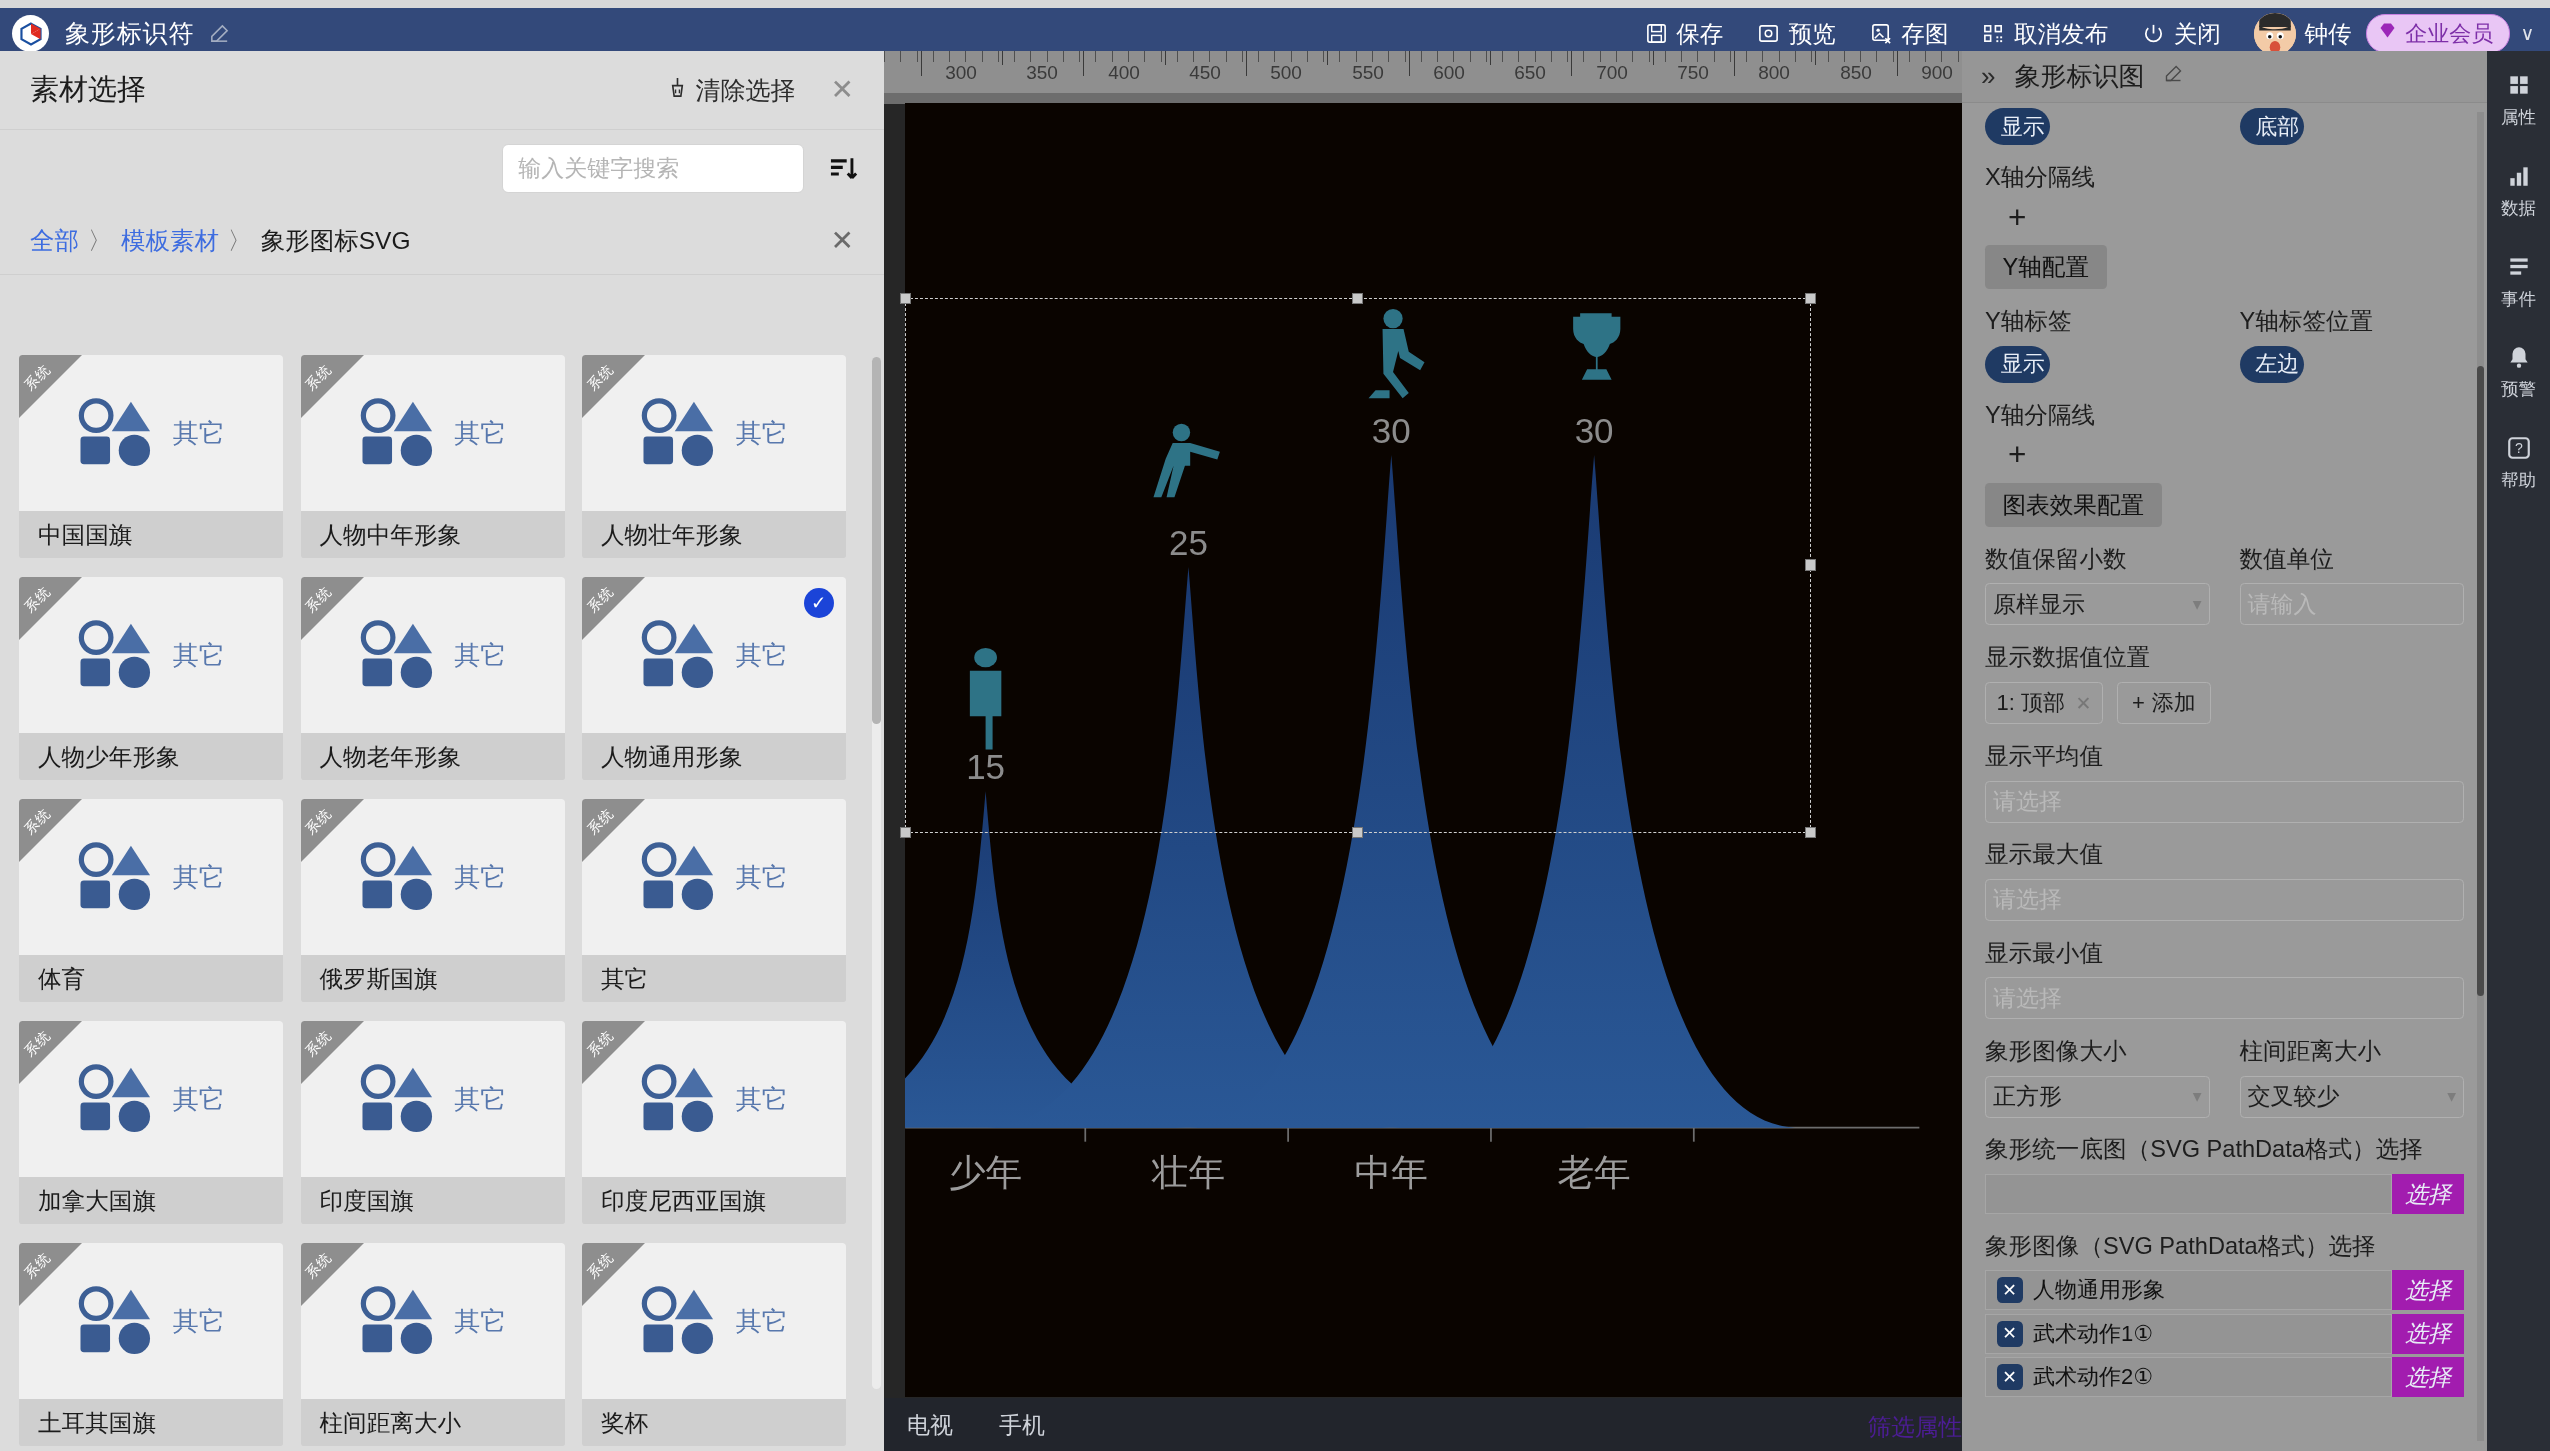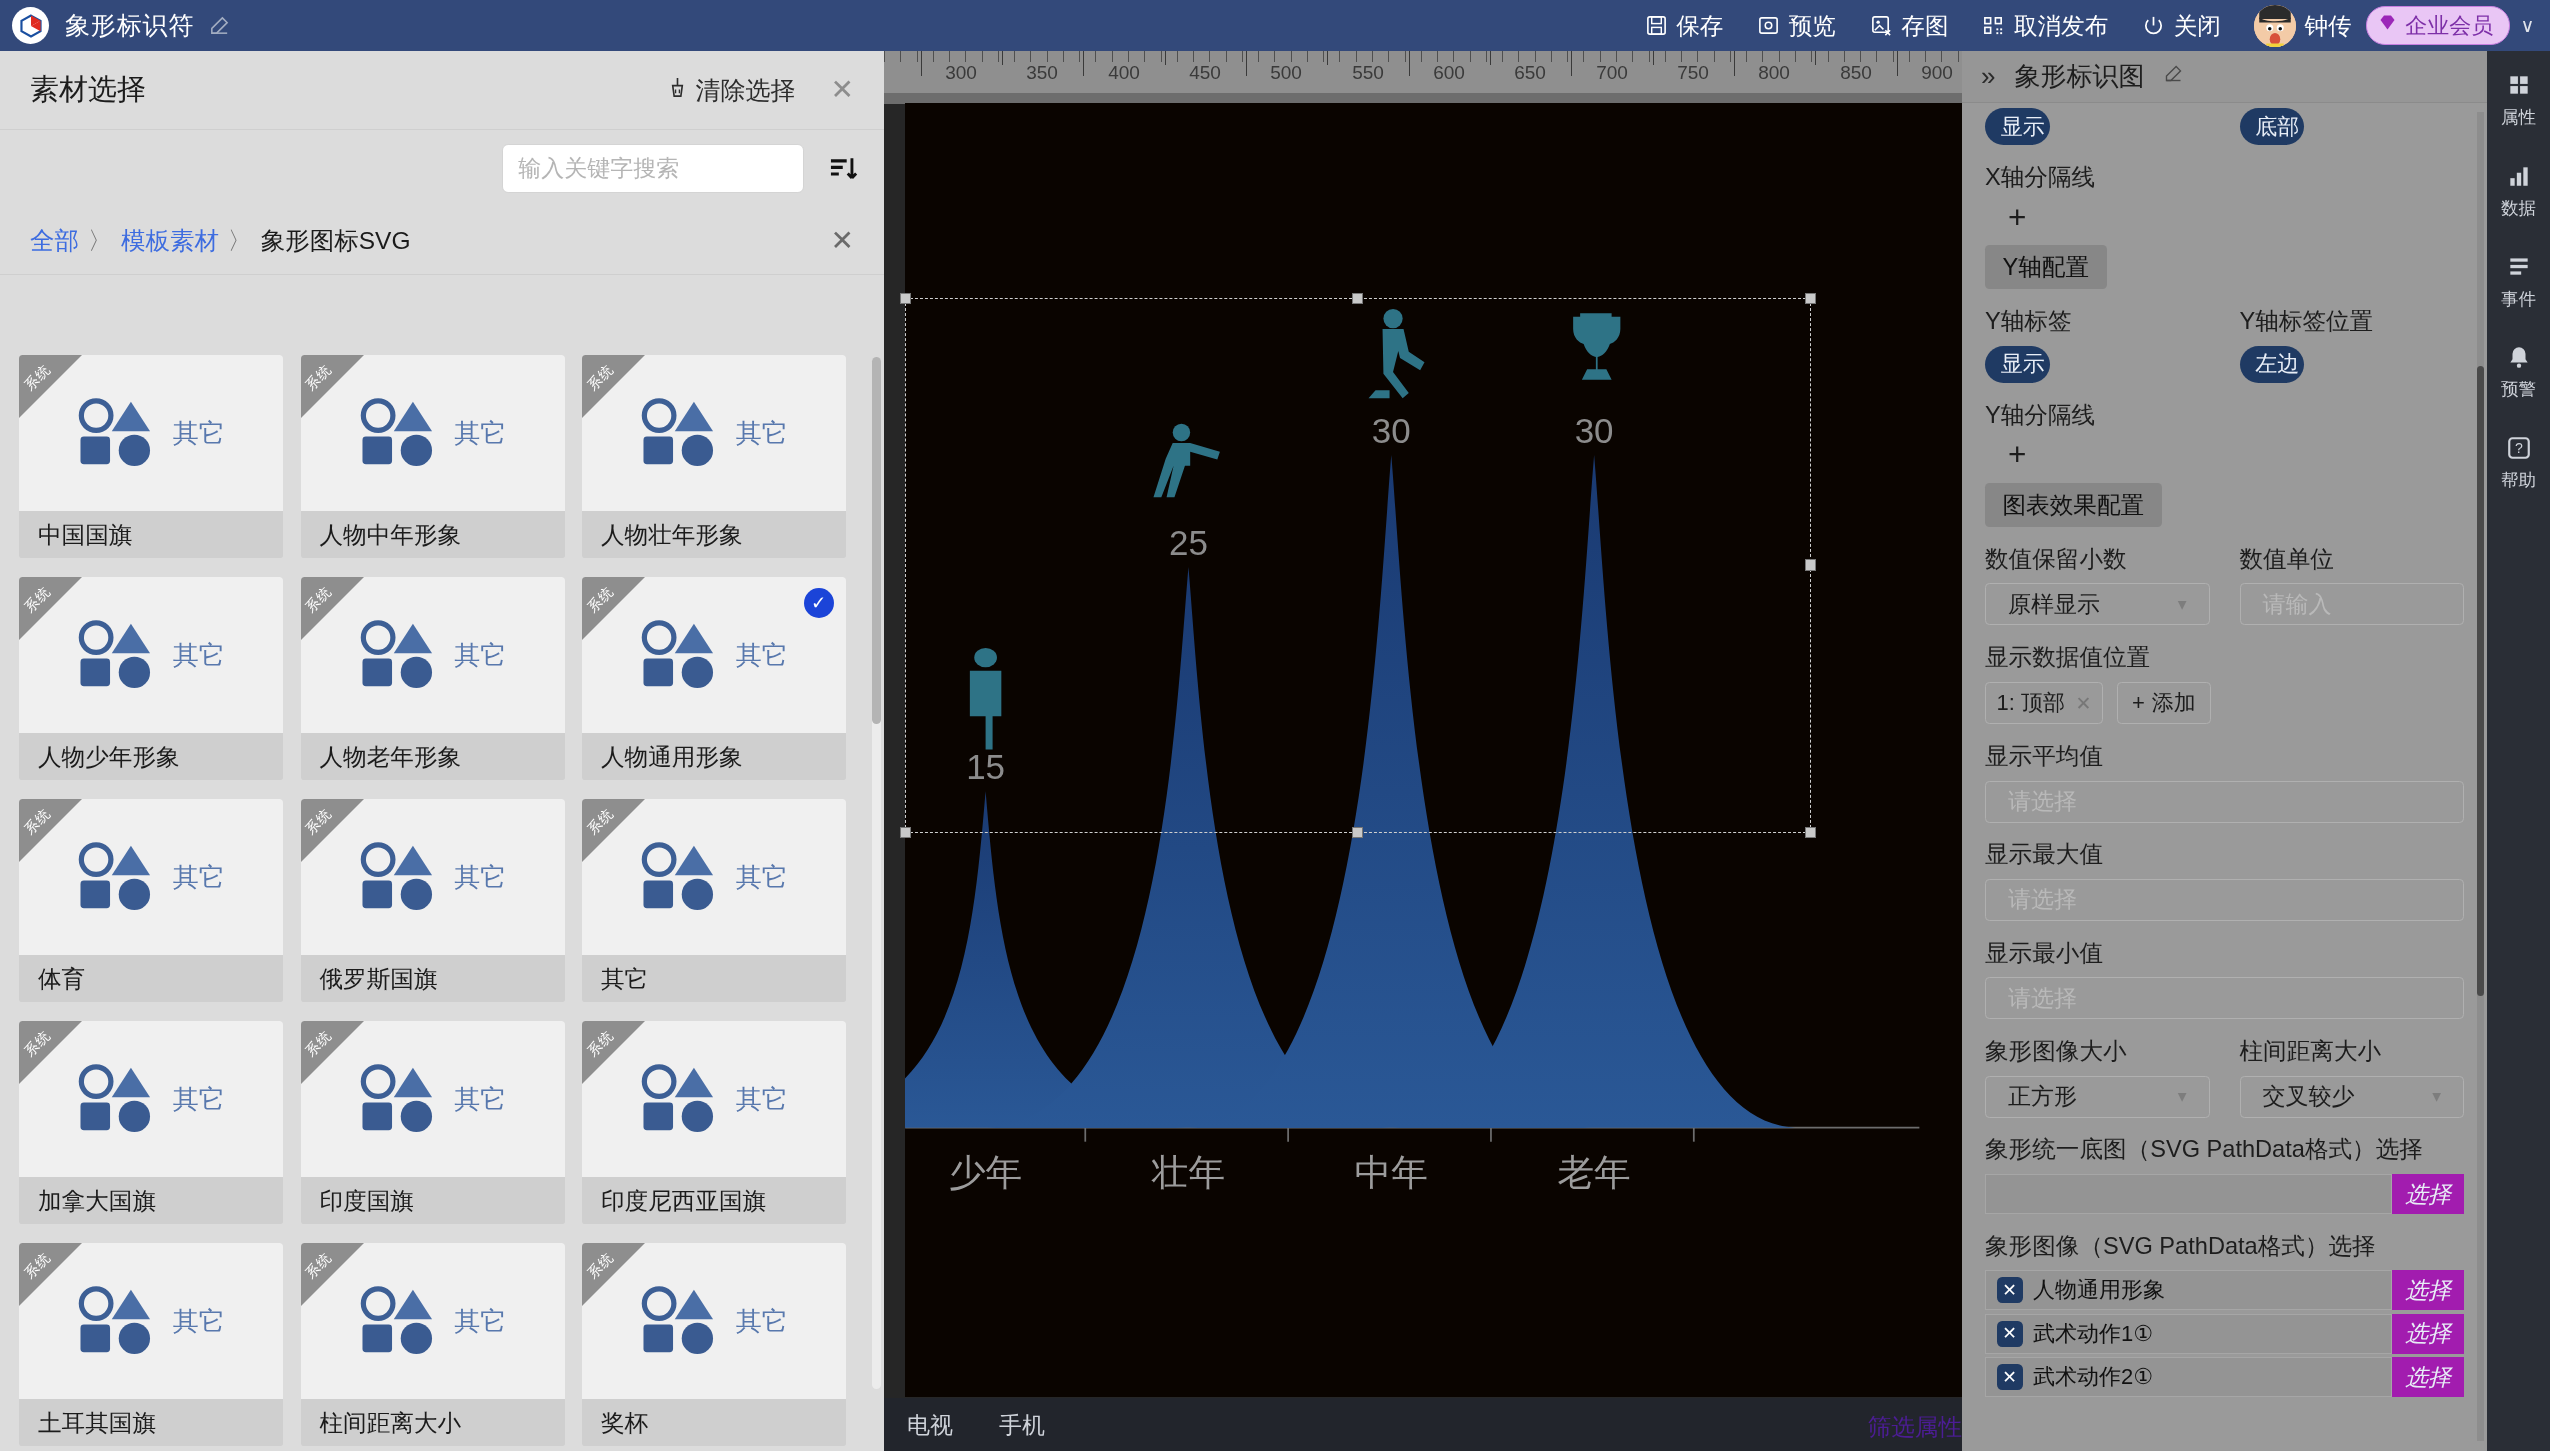--- a/index.html
+++ b/index.html
@@ -8,21 +8,21 @@
     width: 2550px; height: 1452px;
     font-family: "Liberation Sans", "DejaVu Sans", sans-serif;
     background: #d8d8d8;
     overflow: hidden;
     position: relative;
     font-size: 23px;
   }
 
   
   #topbar {
-    position:absolute; left:0; top:0; width:2550px; height:51px;
+    position:absolute; left:0; top:8px; width:2550px; height:51px;
     background:#33497a; display:flex; align-items:center;
     color:#fff;
   }
   .logo {
     width:37px;height:37px;border-radius:50%;background:#fff;margin-left:12.2px;
     display:flex;align-items:center;justify-content:center;flex:none;
   }
   .logo svg{display:block}
   #app-title { font-size:25px; margin-left:15.7px; letter-spacing:0.9px; white-space:nowrap; }
   .pencil { margin-left:14px; opacity:.75; display:inline-flex; }
@@ -176,21 +176,21 @@
     border-radius:19px;padding:3.5px 5.2px 3.5px 15.7px;font-size:22px;height:37px;flex-direction:column;
   }
   .toggle .knob{width:28px;height:28px;border-radius:50%;background:#fff;}
   .plus-btn{font-size:31.5px;color:#1d1d1d;margin-left:23px;line-height:1;cursor:pointer;}
   .sect-btn{
     display:inline-block;background:#878787;color:#111;border-radius:4.4px;
     padding:6.1px 17.5px;font-size:23.6px;margin-top:12.2px;cursor:pointer;
   }
   .select, .inputbox{
     height:42px;border:0.9px solid #b0b0b0;border-radius:4.4px;display:flex;align-items:center;
-    padding:0 22px;font-size:23px;color:#1c1c1c;background:transparent;
+    padding:0 7px;font-size:23px;color:#1c1c1c;background:transparent;
   }
   .select .sv{flex:1;}
   .select .ar{color:#7d7d7d;font-size:17.5px;}
   .inputbox.ph{color:#b9b9b9;}
   .tag-row{display:flex;align-items:center;gap:14px;margin-top:3.5px;}
   .tag{
     border:0.9px solid #b0b0b0;border-radius:4.4px;padding:5.2px 10.5px;font-size:22px;color:#1c1c1c;
     display:flex;align-items:center;gap:10.5px;background:transparent;
   }
   .tag .tx{color:#777;font-size:19px;cursor:pointer;}

